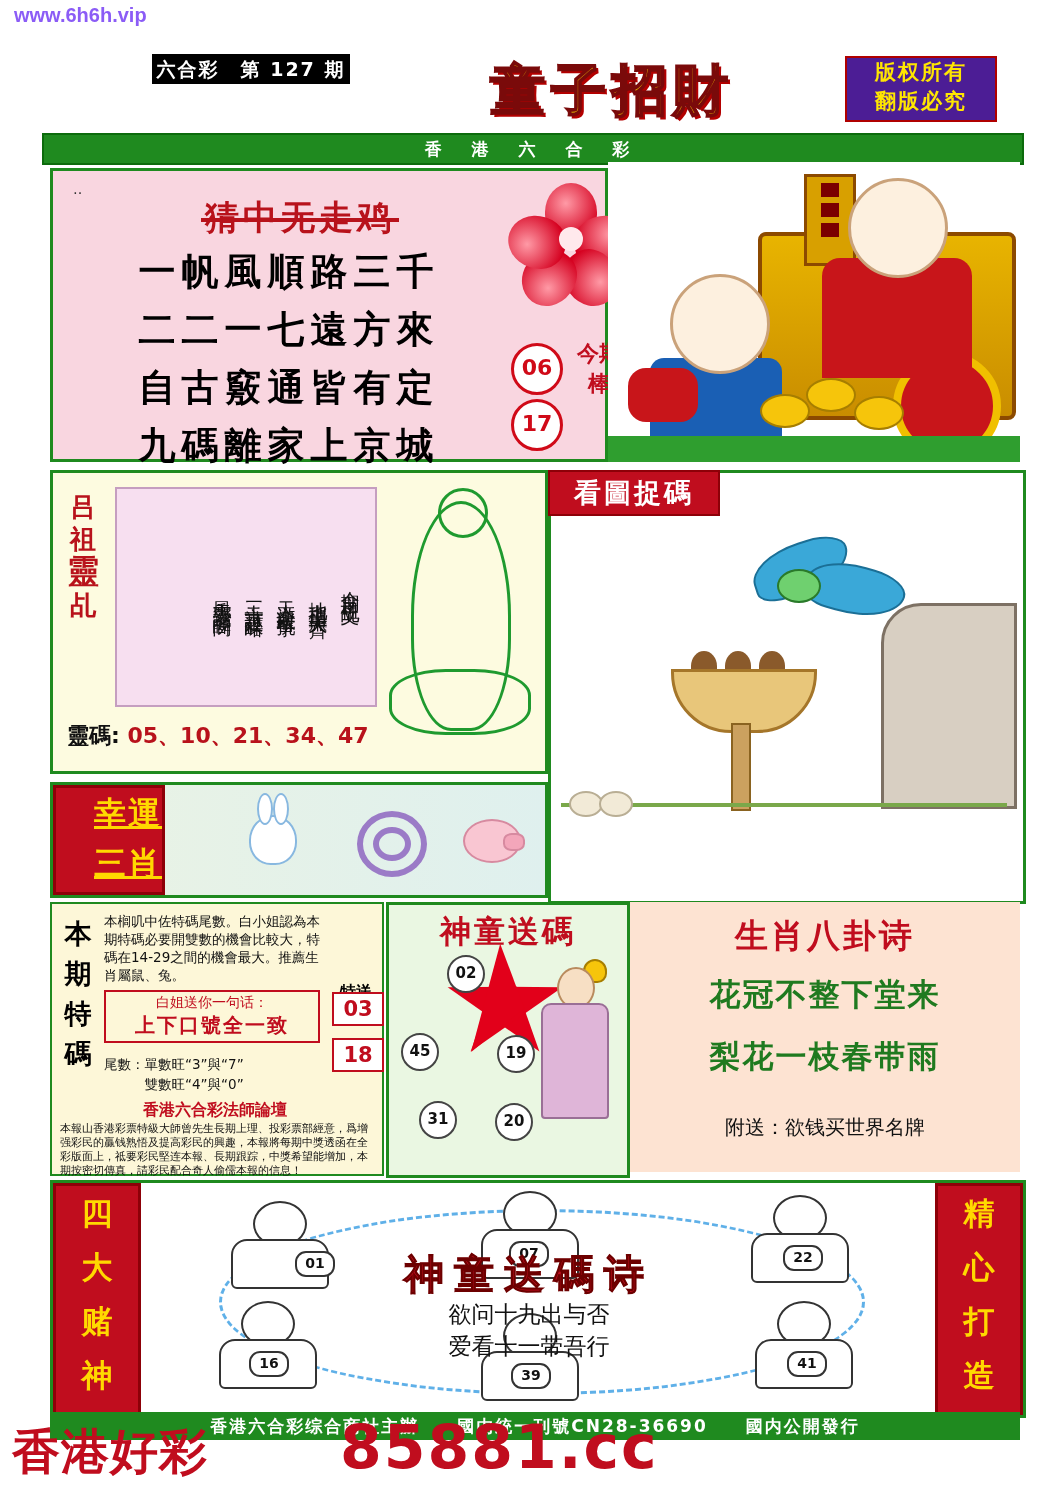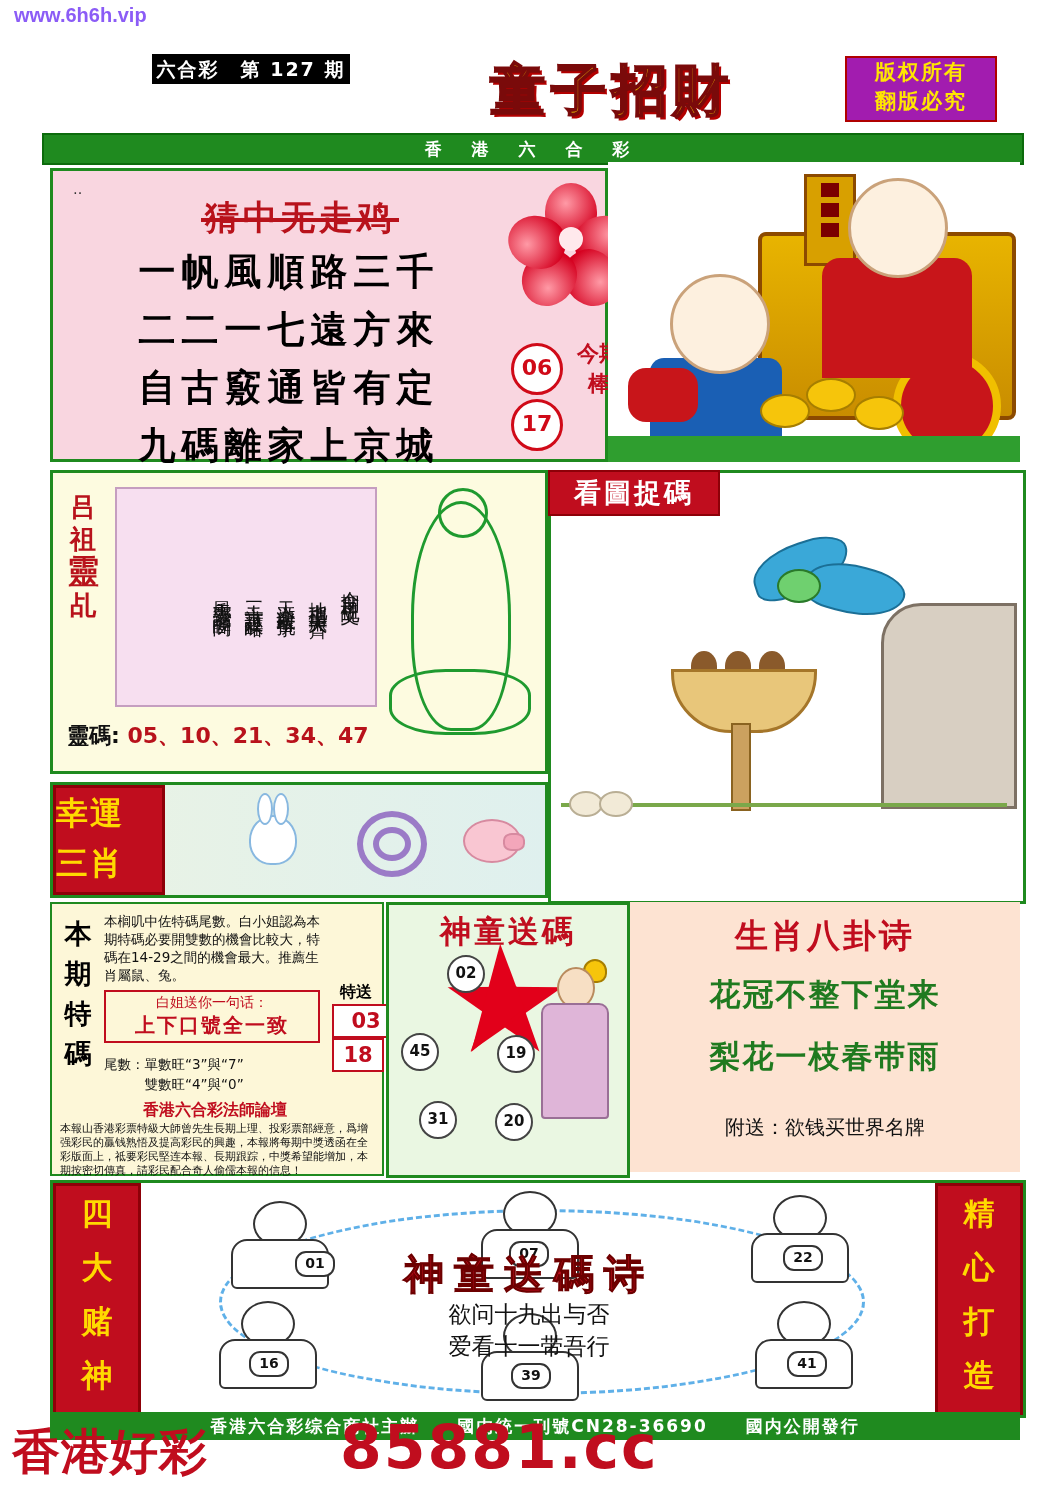--- a/index.html
+++ b/index.html
@@ -8,21 +8,21 @@
 
   
   .topurl{position:absolute;left:0;top:0;width:1063px;height:36px;background:#ffffff;}
   .topurl span{position:absolute;left:14px;top:4px;font-size:20px;font-weight:bold;color:#8b5cf6;letter-spacing:0px;font-family:"Liberation Sans",sans-serif;}
 
   
   .hdr{position:absolute;left:0;top:36px;width:1063px;height:92px;}
   .hdr-black{position:absolute;left:152px;top:18px;width:198px;height:30px;background:#000;color:#fff;font-size:19px;font-weight:bold;text-align:center;line-height:30px;letter-spacing:2px;}
   .hdr-sub{position:absolute;left:78px;top:64px;font-size:19px;color:#000;font-weight:bold;letter-spacing:0px;}
   .hdr-title{position:absolute;left:412px;top:18px;width:400px;text-align:center;font-size:55px;font-weight:bold;color:#e8b800;-webkit-text-stroke:2px #7a0a0a;letter-spacing:6px;font-family:"DejaVu Sans",sans-serif;text-shadow:3px 3px 0 #b30000;}
-  .hdr-stamp{position:absolute;left:845px;top:20px;width:148px;height:62px;background:#a21caf;border:2px solid #b00000;color:#ffe600;font-size:21px;font-weight:bold;text-align:center;line-height:29px;letter-spacing:2px;}
+  .hdr-stamp{position:absolute;left:845px;top:20px;width:148px;height:62px;background:#4c1d95;border:2px solid #b00000;color:#ffe600;font-size:21px;font-weight:bold;text-align:center;line-height:29px;letter-spacing:2px;}
 
   
   .greenband{position:absolute;left:42px;top:133px;width:978px;height:28px;background:#1f8a1f;border:2px solid #0c6b0c;}
   .greenband span{display:block;text-align:center;color:#ffffff;font-size:17px;font-weight:bold;line-height:28px;letter-spacing:12px;}
 
   
   .poem{position:absolute;left:50px;top:168px;width:552px;height:288px;background:#f9d6e0;border:3px solid #1f8a1f;}
   .poem .dots{position:absolute;left:20px;top:10px;font-size:14px;color:#333;letter-spacing:6px;}
   .poem .pt{position:absolute;left:60px;top:24px;width:350px;text-align:center;font-size:34px;font-weight:bold;color:#b8121b;letter-spacing:4px;}
   .poem .pt .strike{position:relative;margin-left:24px;}
@@ -85,21 +85,21 @@
   .chick{position:absolute;top:178px;width:26px;height:30px;background:#8a5a2b;border-radius:50% 50% 40% 40%;}
   .c1{left:140px;} .c2{left:174px;} .c3{left:208px;}
   .pole{position:absolute;left:180px;top:250px;width:16px;height:84px;background:#cba15f;border:2px solid #8a6320;}
   .cliff{position:absolute;left:330px;top:130px;width:130px;height:200px;background:#d8cfc2;border:3px solid #7d7164;border-radius:40px 0 0 0;}
   .ground{position:absolute;left:10px;top:330px;width:446px;height:4px;background:#7aa84a;}
   .egg{position:absolute;top:318px;width:30px;height:22px;background:#f2ead7;border:2px solid #b9ae94;border-radius:50%;}
   .e1{left:18px;} .e2{left:48px;}
 
   
   .lucky{position:absolute;left:50px;top:782px;width:492px;height:110px;background:linear-gradient(90deg,#eaf3e4,#dff0ee);border:3px solid #1f8a1f;}
-  .lucky .lbl{position:absolute;left:0px;top:0px;width:106px;height:104px;background:#c00d1e;border:3px solid #8d0008;color:#ffd900;font-size:32px;font-weight:bold;text-align:left;line-height:50px;letter-spacing:2px;}
+  .lucky .lbl{position:absolute;left:0px;top:0px;width:106px;height:104px;background:#c00d1e;border:3px solid #8d0008;color:#ffd900;font-size:32px;font-weight:bold;text-align:right;line-height:50px;letter-spacing:2px;text-decoration:underline;}
   .zo{position:absolute;top:18px;width:76px;height:70px;}
   .zo1{left:182px;} .zo2{left:296px;} .zo3{left:400px;}
   .rabbit{position:absolute;left:14px;top:12px;width:44px;height:46px;background:#ffffff;border:2px solid #88b8e0;border-radius:50% 50% 45% 45%;}
   .rabbit:before,.rabbit:after{content:"";position:absolute;top:-24px;width:12px;height:28px;background:#fff;border:2px solid #88b8e0;border-radius:50%;}
   .rabbit:before{left:6px;} .rabbit:after{left:22px;}
   .snake{position:absolute;left:8px;top:8px;width:58px;height:54px;border:6px solid #9b7bc7;border-radius:50%;}
   .snake:before{content:"";position:absolute;left:10px;top:10px;width:26px;height:22px;border:6px solid #9b7bc7;border-radius:50%;}
   .pig{position:absolute;left:10px;top:16px;width:54px;height:40px;background:#f9c6d2;border:2px solid #d78aa0;border-radius:50%;}
   .pig:after{content:"";position:absolute;left:38px;top:12px;width:18px;height:14px;background:#f3a6ba;border:2px solid #d78aa0;border-radius:40%;}
 
@@ -107,21 +107,21 @@
   .spec{position:absolute;left:50px;top:902px;width:330px;height:270px;background:#fdf7d8;border:2px solid #1f8a1f;}
   .spec .vt{position:absolute;left:6px;top:10px;width:40px;text-align:center;font-size:27px;font-weight:bold;color:#000;line-height:40px;}
   .spec .txt{position:absolute;left:52px;top:8px;width:216px;font-size:13.5px;line-height:18px;color:#111;}
   .spec .redline{position:absolute;left:52px;top:86px;width:216px;border:2px solid #c00d1e;padding:2px 16px;box-sizing:border-box;}
   .spec .redline .r1{font-size:14px;color:#c00d1e;text-align:center;}
   .spec .redline .r2{font-size:20px;color:#c00d1e;font-weight:bold;text-align:center;letter-spacing:2px;}
   .spec .tail{position:absolute;left:52px;top:152px;width:216px;font-size:13.5px;color:#111;}
   .spec .tail2{position:absolute;left:52px;top:172px;width:216px;font-size:13.5px;color:#111;}
   .spec .tesong{position:absolute;left:282px;top:78px;width:44px;text-align:center;font-size:16px;color:#000;font-weight:bold;}
   .spec .num{position:absolute;left:280px;width:48px;height:30px;border:2px solid #c00d1e;color:#c00d1e;font-size:21px;font-weight:bold;text-align:center;line-height:30px;background:#fff;}
-  .spec .n1{top:100px;padding-left:8px;} .spec .n2{top:134px;}
+  .spec .n1{top:88px;} .spec .n2{top:134px;}
   .spec .footline{position:absolute;left:0;top:196px;width:326px;text-align:center;color:#c00d1e;font-size:16px;font-weight:bold;}
   .spec .small{position:absolute;left:8px;top:218px;width:312px;font-size:11px;line-height:14px;color:#111;}
 
   
   .stsm{position:absolute;left:386px;top:902px;width:238px;height:270px;background:#eaf7e2;border:3px solid #1f8a1f;}
   .stsm .t{position:absolute;left:10px;top:6px;width:218px;text-align:center;font-size:31px;font-weight:bold;color:#c00d1e;letter-spacing:3px;}
   .star{position:absolute;left:60px;top:78px;width:0;height:0;border-left:56px solid transparent;border-right:56px solid transparent;border-bottom:40px solid #e2001a;transform:rotate(35deg);}
   .star:before{content:"";position:absolute;left:-56px;top:0;width:0;height:0;border-left:56px solid transparent;border-right:56px solid transparent;border-bottom:40px solid #e2001a;transform:rotate(-70deg);}
   .star:after{content:"";position:absolute;left:-56px;top:0;width:0;height:0;border-left:56px solid transparent;border-right:56px solid transparent;border-bottom:40px solid #e2001a;transform:rotate(70deg);}
   .cball{position:absolute;width:34px;height:34px;border-radius:50%;border:2px solid #444;background:#fff;color:#111;font-size:15px;font-weight:bold;text-align:center;line-height:32px;}

